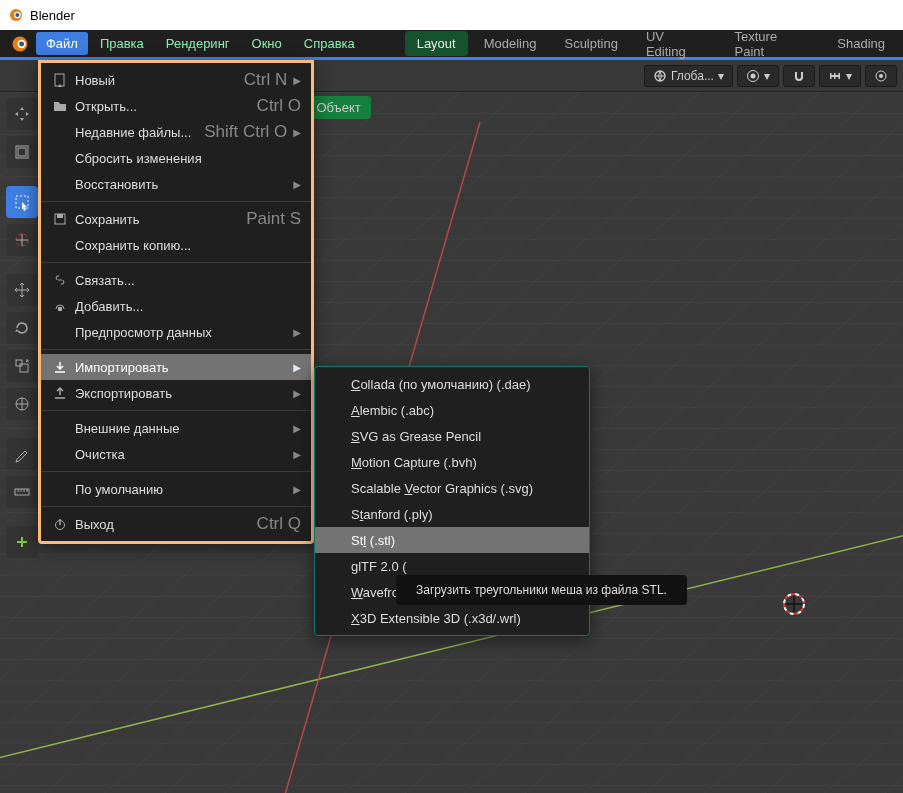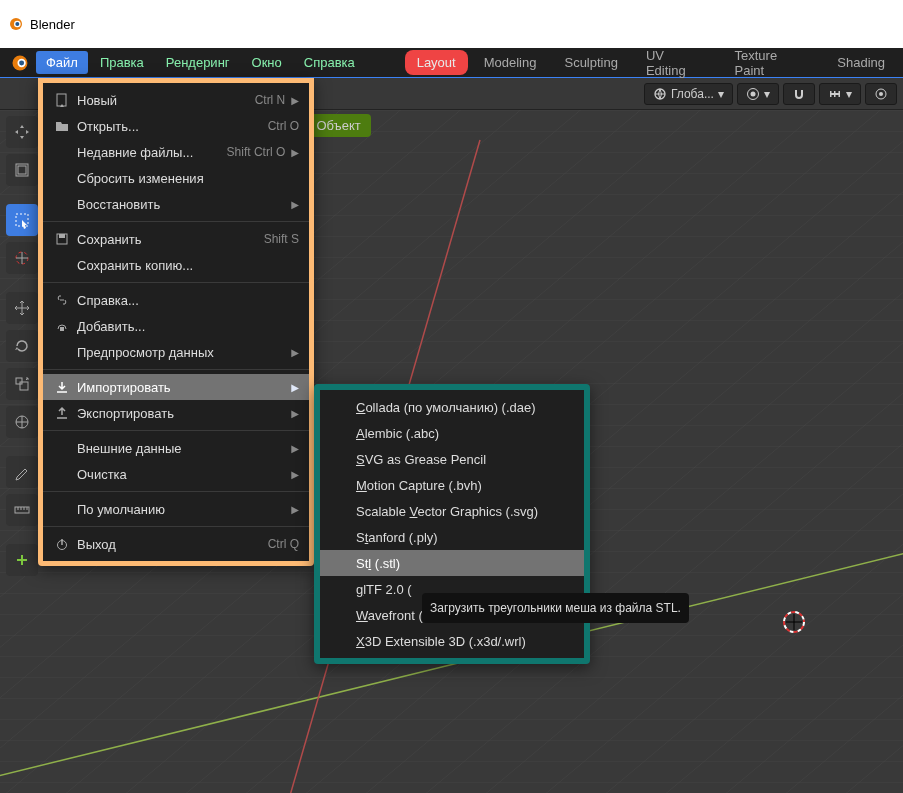--- a/index.html
+++ b/index.html
@@ -1,66 +1,66 @@
 <!DOCTYPE html>
 <html><head>
 <meta charset="utf-8">
 <style>
 * { margin: 0; padding: 0; box-sizing: border-box; font-family: -apple-system, BlinkMacSystemFont, "Segoe UI", sans-serif; }
 body { width: 903px; height: 793px; background: #fff; overflow: hidden; }
 
-.title-bar { height: 48px; background: #fff; display: flex; align-items: center; padding: 0 8px; font-size: 13px; color: #000; border-radius: 6px; }
+.title-bar { height: 30px; background: #fff; display: flex; align-items: center; padding: 0 8px; font-size: 13px; color: #000; border-radius: 6px; }
 .title-bar .logo { width: 16px; height: 16px; margin-right: 6px; }
 
 .app { background: #2c2c2c; height: 763px; position: relative; }
 
-.menubar { height: 30px; background: #1f1f1f; display: flex; align-items: center; padding: 0 6px; gap: 2px; border-bottom: 1px solid #3b82f6; }
+.menubar { height: 30px; background: #1f1f1f; display: flex; align-items: center; padding: 0 6px; gap: 2px; border-bottom: 3px solid #3b82f6; }
 .menubar .blender-icon { width: 20px; height: 20px; margin: 0 4px; }
 .menubar .menu-item { color: #86efac; font-size: 13px; padding: 4px 10px; border-radius: 3px; cursor: pointer; }
 .menubar .menu-item.active { background: #3e7de2; color: #fff; }
 .menubar-spacer { width: 30px; }
 .workspace-tabs { display: flex; align-items: center; gap: 4px; margin-left: 6px; }
 .workspace-tab { color: #aaa; font-size: 13px; padding: 5px 12px; border-radius: 4px; cursor: pointer; }
-.workspace-tab.active { background: #ef4444; color: #e8e8e8; border-radius: 8px; }
+.workspace-tab.active { background: #14532d; color: #e8e8e8; }
 
 .header-bar { height: 32px; background: #383838; display: flex; align-items: center; justify-content: flex-end; padding: 0 6px; gap: 4px; border-bottom: 1px solid #222; }
 .hb-btn { background: #2a2a2a; border: 1px solid #1a1a1a; color: #ccc; font-size: 12px; padding: 3px 8px; border-radius: 3px; display: flex; align-items: center; gap: 4px; }
 
 .viewport-bar { position: absolute; top: 62px; left: 56px; height: 30px; display: flex; align-items: center; gap: 6px; }
 .vb-txt { color: #999; font-size: 13px; padding: 2px 6px; }
-.vb-dropdown { color: #ccc; font-size: 13px; padding: 4px 10px; background: #4d7c0f; border-radius: 4px; }
+.vb-dropdown { color: #ccc; font-size: 13px; padding: 4px 10px; background: #15803d; border-radius: 4px; }
 
 .persp-label { position: absolute; top: 113px; left: 220px; color: #888; font-size: 12px; }
 
 .viewport { position: absolute; top: 62px; left: 0; right: 0; bottom: 0; background: #393939; overflow: hidden; }
 .grid-svg { position: absolute; inset: 0; width: 100%; height: 100%; }
 
 .left-toolbar { position: absolute; top: 68px; left: 6px; width: 34px; display: flex; flex-direction: column; gap: 6px; z-index: 5; }
 .tb-btn { width: 32px; height: 32px; background: #333; border-radius: 4px; display: flex; align-items: center; justify-content: center; color: #aaa; }
 .tb-btn.selected { background: #3e7de2; color: #fff; }
 .tb-btn.green { color: #7ec93f; }
 .tb-sep { height: 6px; }
 
 .cursor-gizmo { position: absolute; top: 498px; left: 780px; width: 28px; height: 28px; }
 
-.menu-panel { position: absolute; top: 30px; left: 38px; width: 276px; background: #1f1f1f; border: 5px solid #fdba74; border-radius: 0 0 4px 4px; box-shadow: 0 4px 16px rgba(0,0,0,0.5); z-index: 100; padding: 4px 0; }
+.menu-panel { position: absolute; top: 30px; left: 38px; width: 276px; background: #1f1f1f; border: 3px solid #fdba74; border-radius: 0 0 4px 4px; box-shadow: 0 4px 16px rgba(0,0,0,0.5); z-index: 100; padding: 4px 0; }
 .menu-row { display: flex; align-items: center; height: 26px; padding: 0 10px 0 10px; color: #ddd; font-size: 13px; cursor: pointer; }
 .menu-row.highlighted { background: #737373; color: #fff; }
 .menu-row .icon { width: 18px; display: flex; justify-content: center; margin-right: 6px; color: #aaa; }
 .menu-row.highlighted .icon { color: #fff; }
 .menu-row .label { flex: 1; }
-.menu-row .shortcut { color: #888; font-size: 12px; }
+.menu-row .shortcut { color: #888; font-size: 17px; }
 .menu-row .arrow { color: #888; font-size: 10px; margin-left: 6px; }
 .menu-row.highlighted .shortcut, .menu-row.highlighted .arrow { color: #e0e8f8; }
 .menu-sep { height: 1px; background: #3a3a3a; margin: 4px 0; }
 
-.submenu { position: absolute; top: 336px; left: 314px; width: 276px; background: #1f1f1f; border: 6px solid #0f766e; border-radius: 4px; box-shadow: 0 4px 16px rgba(0,0,0,0.5); z-index: 101; padding: 4px 0; }
+.submenu { position: absolute; top: 336px; left: 314px; width: 276px; background: #1f1f1f; border: 1px solid #0f766e; border-radius: 4px; box-shadow: 0 4px 16px rgba(0,0,0,0.5); z-index: 101; padding: 4px 0; }
 .submenu .menu-row { padding-left: 36px; }
 
-.tooltip { position: absolute; top: 545px; left: 422px; background: #111; color: #ddd; font-size: 12px; padding: 8px 8px; border-radius: 4px; z-index: 200; white-space: nowrap; }
+.tooltip { position: absolute; top: 545px; left: 396px; background: #111; color: #ddd; font-size: 12px; padding: 8px 20px; border-radius: 4px; z-index: 200; white-space: nowrap; }
 </style>
 </head>
 <body>
 
 <div class="title-bar">
   <svg class="logo" viewBox="0 0 24 24">
       <circle cx="12" cy="12" r="9" fill="#e87d0d"></circle>
       <circle cx="14" cy="12" r="5" fill="#fff"></circle>
       <circle cx="14" cy="12" r="3" fill="#265787"></circle>
     </svg>
@@ -268,34 +268,34 @@
     </div>
     <div class="menu-sep"></div>
     <div class="menu-row">
       <span class="icon">
           <svg width="14" height="14">
             <rect x="2" y="2" width="10" height="10" fill="none" stroke="#aaa"></rect>
             <rect x="4" y="2" width="6" height="4" fill="#aaa"></rect>
           </svg>
         </span>
       <span class="label">Сохранить</span>
-      <span class="shortcut">Shift S</span>
+      <span class="shortcut">Paint S</span>
     </div>
     <div class="menu-row">
       <span class="icon"></span>
       <span class="label">Сохранить копию...</span>
     </div>
     <div class="menu-sep"></div>
     <div class="menu-row">
       <span class="icon">
           <svg width="14" height="14">
             <path d="M4 7 a3 3 0 0 1 0 -4 l2 0 M10 7 a3 3 0 0 1 0 4 l-2 0 M5 7 h4" stroke="#aaa" fill="none"></path>
           </svg>
         </span>
-      <span class="label">Справка...</span>
+      <span class="label">Связать...</span>
     </div>
     <div class="menu-row">
       <span class="icon">
           <svg width="14" height="14">
             <path d="M3 10 a4 4 0 1 1 8 0" fill="none" stroke="#aaa"></path>
             <rect x="5" y="8" width="4" height="4" fill="#aaa"></rect>
           </svg>
         </span>
       <span class="label">Добавить...</span>
     </div>

